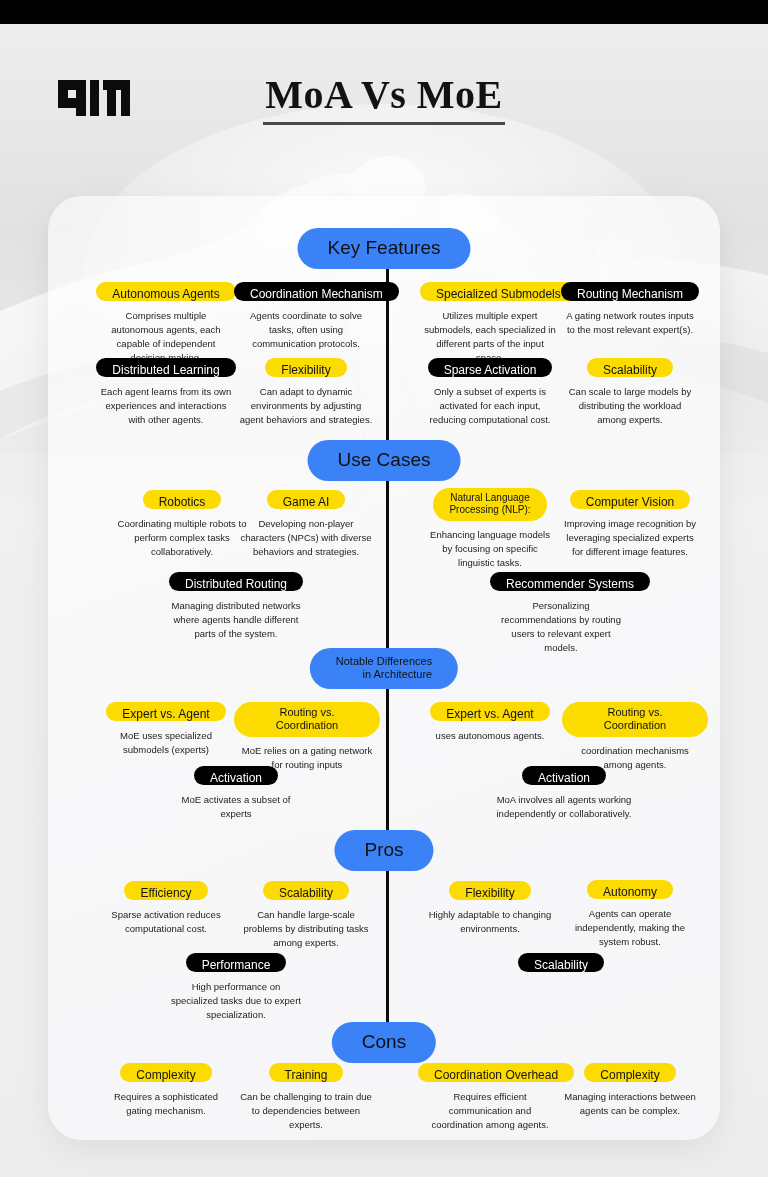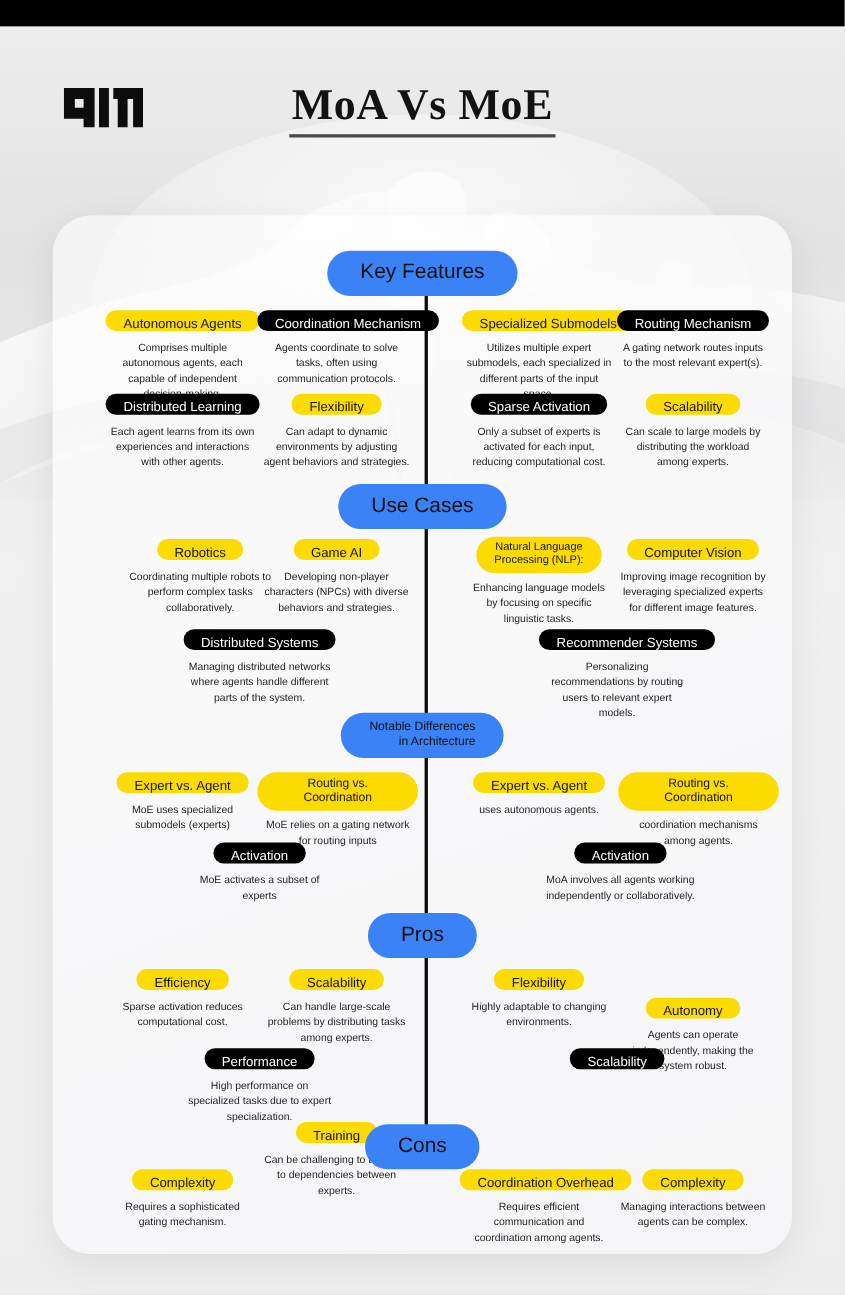--- a/index.html
+++ b/index.html
@@ -274,21 +274,21 @@
   <span class="pill yellow small">Natural Language
 Processing (NLP):</span>
   <div class="desc">Enhancing language models by focusing on specific linguistic tasks.</div>
 </div>
 <div class="item" style="left:560px; top:490px; width:140px">
   <span class="pill yellow">Computer Vision</span>
   <div class="desc">Improving image recognition by leveraging specialized experts for different image features.</div>
 </div>
 
 <div class="item" style="left:165px; top:572px; width:142px">
-  <span class="pill black">Distributed Systems</span>
+  <span class="pill black">Distributed Routing</span>
   <div class="desc">Managing distributed networks where agents handle different parts of the system.</div>
 </div>
 <div class="item" style="left:490px; top:572px; width:142px">
   <span class="pill black">Recommender Systems</span>
   <div class="desc">Personalizing recommendations by routing users to relevant expert models.</div>
 </div>
 
 <div class="section-head two-line" style="top:648px">Notable Differences
 in Architecture</div>
 
@@ -325,40 +325,40 @@
   <div class="desc">Sparse activation reduces computational cost.</div>
 </div>
 <div class="item" style="left:234px; top:881px; width:144px">
   <span class="pill yellow">Scalability</span>
   <div class="desc">Can handle large-scale problems by distributing tasks among experts.</div>
 </div>
 <div class="item" style="left:420px; top:881px; width:140px">
   <span class="pill yellow">Flexibility</span>
   <div class="desc">Highly adaptable to changing environments.</div>
 </div>
-<div class="item" style="left:560px; top:907px; width:140px">
+<div class="item" style="left:560px; top:880px; width:140px">
   <span class="pill yellow">Autonomy</span>
   <div class="desc">Agents can operate independently, making the system robust.</div>
 </div>
 
 <div class="item" style="left:165px; top:953px; width:142px">
   <span class="pill black">Performance</span>
   <div class="desc">High performance on specialized tasks due to expert specialization.</div>
 </div>
 <div class="item" style="left:490px; top:953px; width:142px">
   <span class="pill black">Scalability</span>
 </div>
 
 <div class="section-head" style="top:1022px">Cons</div>
 
 <div class="item" style="left:96px;  top:1063px; width:140px">
   <span class="pill yellow">Complexity</span>
   <div class="desc">Requires a sophisticated gating mechanism.</div>
 </div>
-<div class="item" style="left:234px; top:1020px; width:144px">
+<div class="item" style="left:234px; top:1063px; width:144px">
   <span class="pill yellow">Training</span>
   <div class="desc">Can be challenging to train due to dependencies between experts.</div>
 </div>
 <div class="item" style="left:418px; top:1063px; width:144px">
   <span class="pill yellow">Coordination Overhead</span>
   <div class="desc">Requires efficient communication and coordination among agents.</div>
 </div>
 <div class="item" style="left:560px; top:1063px; width:140px">
   <span class="pill yellow">Complexity</span>
   <div class="desc">Managing interactions between agents can be complex.</div>

